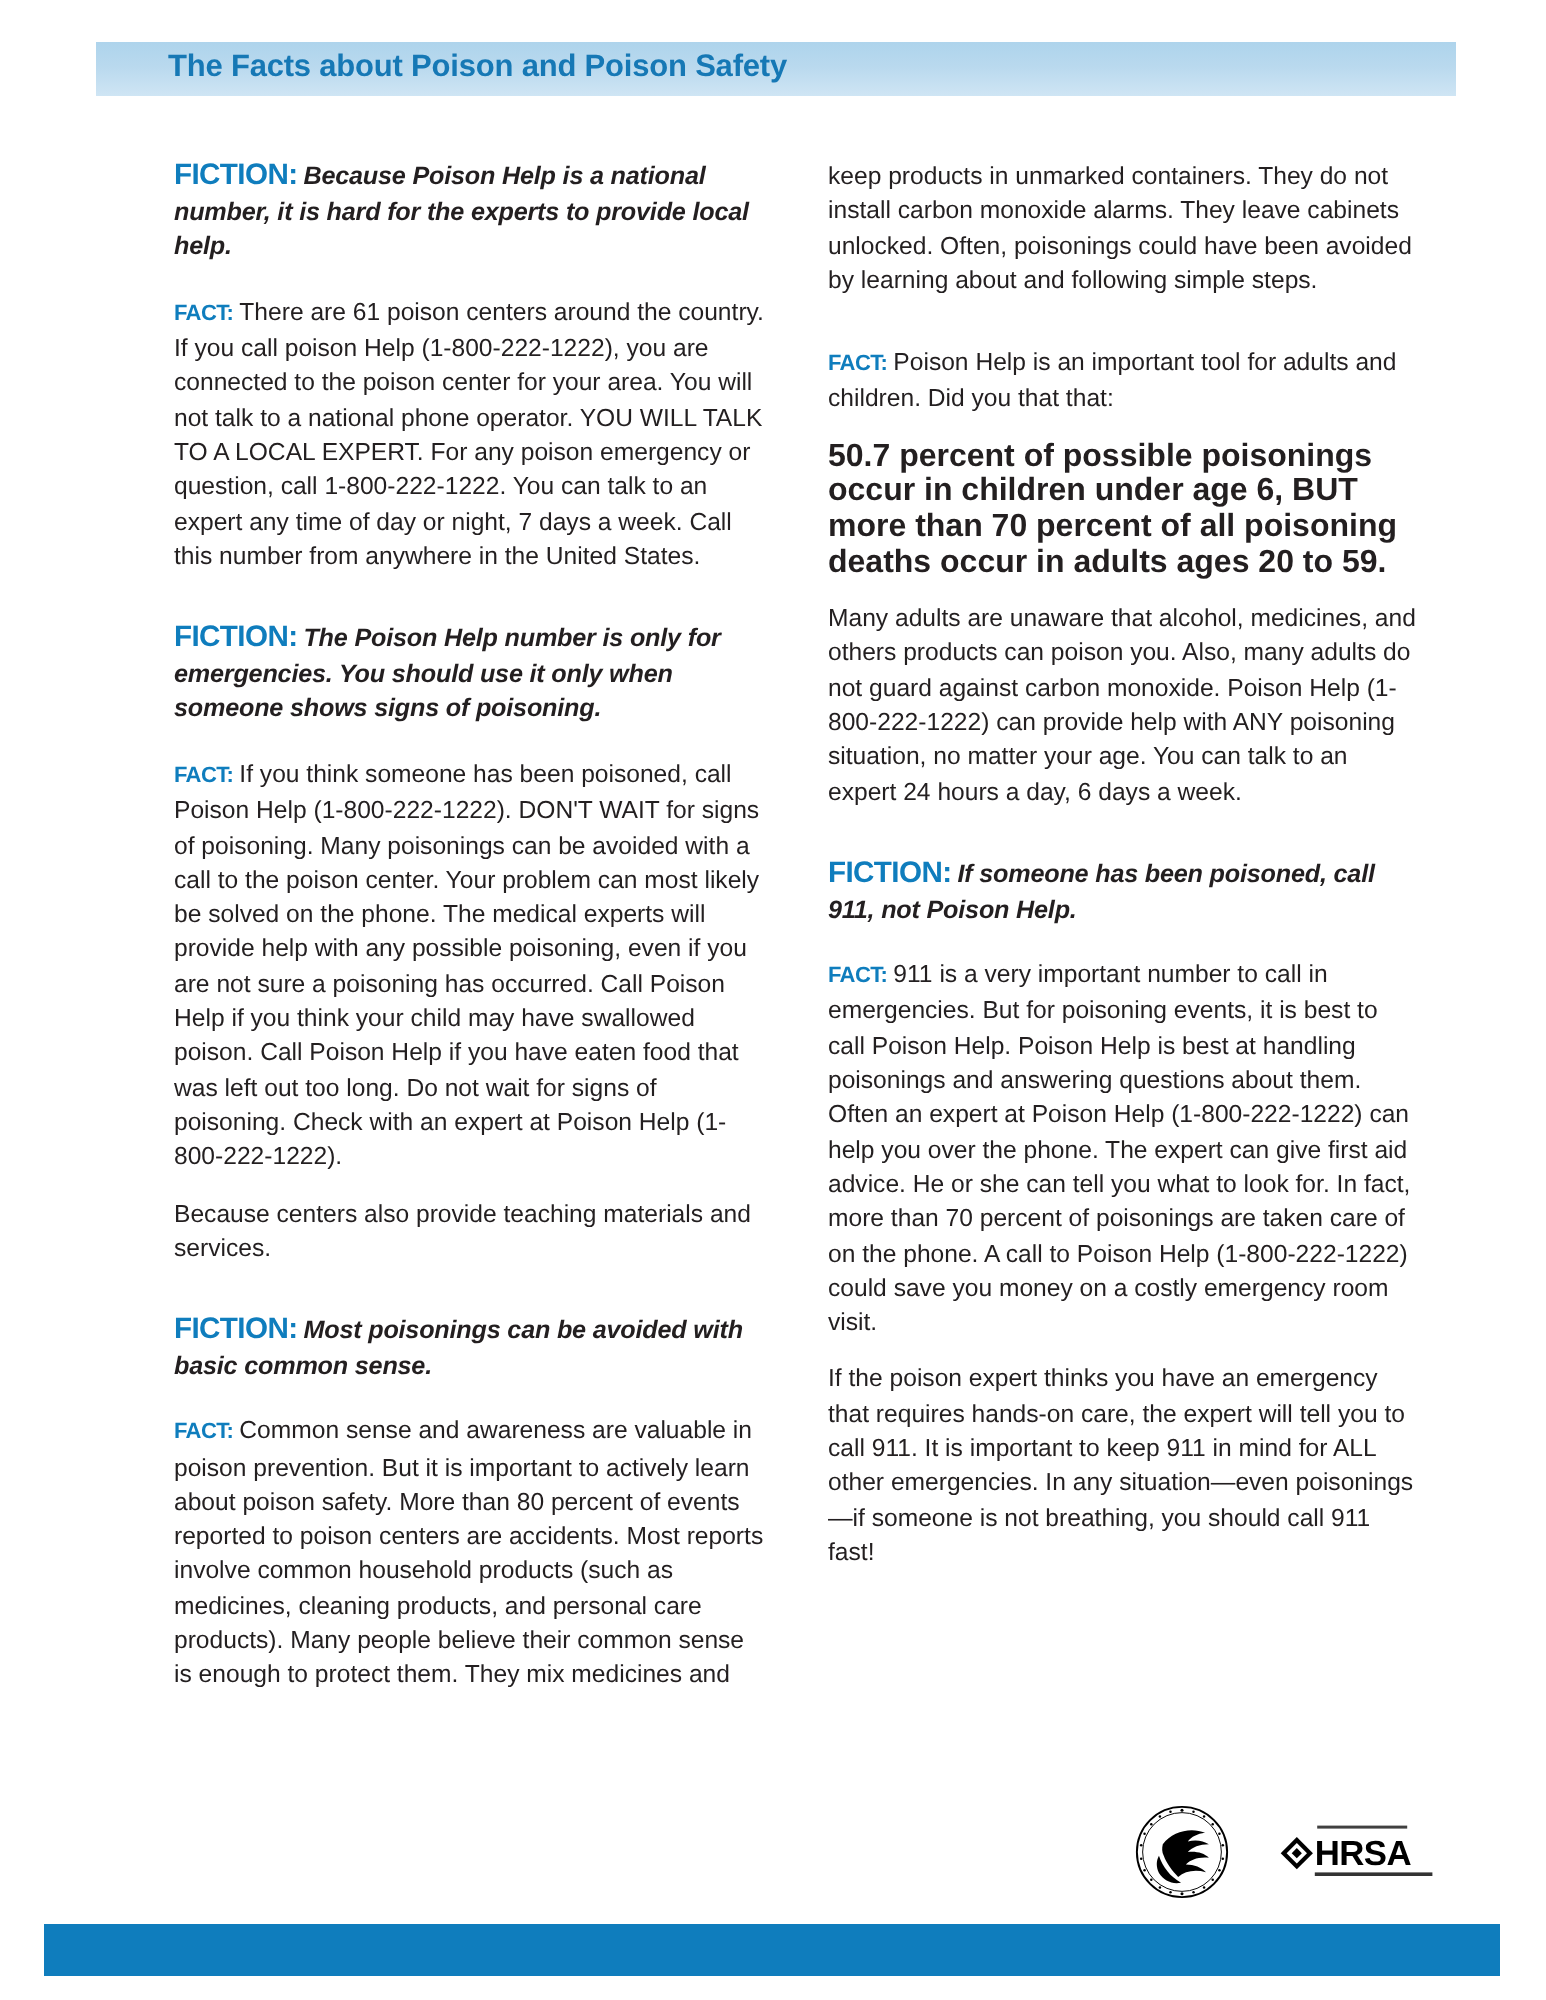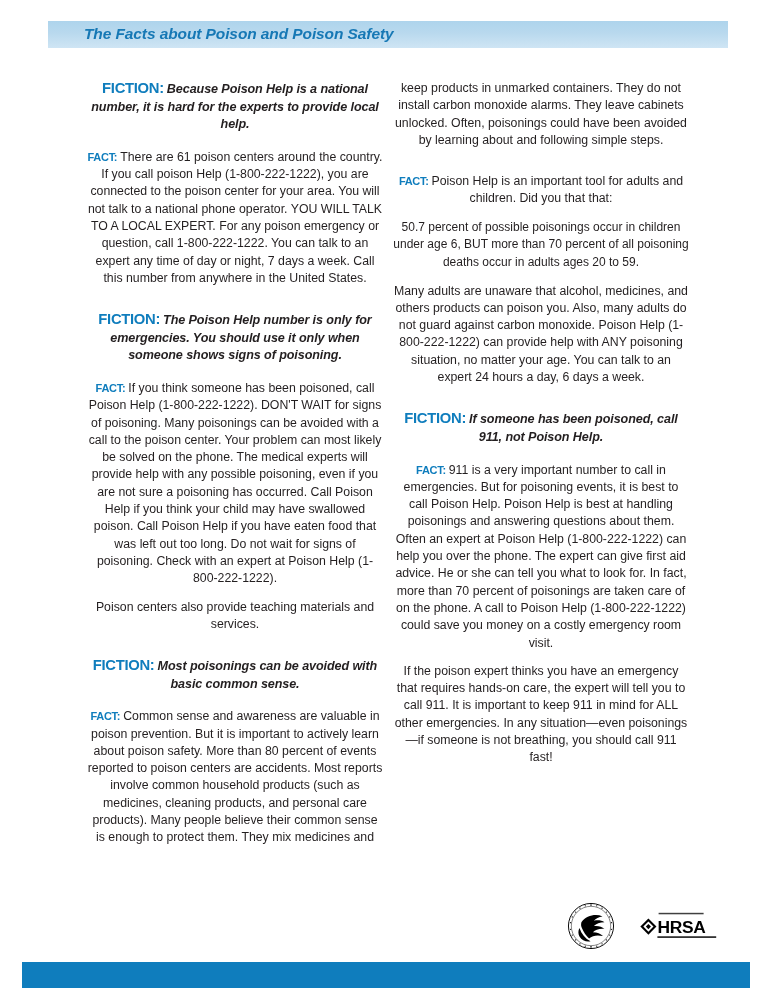--- a/index.html
+++ b/index.html
@@ -23,51 +23,50 @@
     top: 21px;
     width: 680px;
     height: 27px;
     background: linear-gradient(to bottom, #aed4ec 0%, #b9d9ee 45%, #cfe5f4 100%);
   }
   .header-title {
     position: absolute;
     left: 84px;
     top: 25px;
     font-size: 15.5px;
-    font-style: italic;
     font-weight: bold;
     color: #1678b5;
     letter-spacing: -0.1px;
     white-space: nowrap;
   }
 
   
   .columns {
     position: absolute;
     left: 0;
     top: 80px;
     width: 773px;
   }
   .col {
     position: absolute;
     top: 0;
     width: 296px;
   }
   .col-left  { left: 87px; }
-  .col-right { left: 393px; }
+  .col-right { left: 414px; }
 
   
   .qa-block { margin-bottom: 0; }
 
   p {
     margin: 0 0 11px 0;
     font-size: 12.3px;
     line-height: 17.3px;
     color: #231f20;
-    text-align: center;
+    text-align: left;
   }
 
   p.fiction {
     font-size: 12.6px;
     line-height: 17.6px;
     font-style: italic;
     font-weight: bold;
     color: #231f20;
     margin-top: 0;
     margin-bottom: 15px;
@@ -84,22 +83,22 @@
     margin-right: 3px;
   }
   p.fiction .lbl { font-size: 14.8px; }
 
   p.fact {
     margin-top: 0;
     margin-bottom: 11px;
   }
 
   p.boldstat {
-    font-weight: normal;
-    font-size: 12px;
+    font-weight: bold;
+    font-size: 16px;
     line-height: 17.6px;
     margin-bottom: 11px;
   }
   .gap-md { height: 13px; }
 
   
   .logos {
     position: absolute;
     left: 566px;
     top: 902px;
@@ -152,21 +151,21 @@
     <div class="qa-block">
       <p class="fiction"><span class="lbl">FICTION:</span><span>Because Poison Help is a national number, it is hard for the experts to provide local help.</span></p>
       <p class="fact"><span class="lbl">FACT:</span><span>There are 61 poison centers around the country. If you call poison Help (1-800-222-1222), you are connected to the poison center for your area. You will not talk to a national phone operator. YOU WILL TALK TO A LOCAL EXPERT. For any poison emergency or question, call 1-800-222-1222. You can talk to an expert any time of day or night, 7 days a week. Call this number from anywhere in the United States.</span></p>
     </div>
 
     <div class="gap-md"></div>
 
     <div class="qa-block">
       <p class="fiction"><span class="lbl">FICTION:</span><span>The Poison Help number is only for emergencies. You should use it only when someone shows signs of poisoning.</span></p>
       <p class="fact"><span class="lbl">FACT:</span><span>If you think someone has been poisoned, call Poison Help (1-800-222-1222). DON'T WAIT for signs of poisoning. Many poisonings can be avoided with a call to the poison center. Your problem can most likely be solved on the phone. The medical experts will provide help with any possible poisoning, even if you are not sure a poisoning has occurred. Call Poison Help if you think your child may have swallowed poison. Call Poison Help if you have eaten food that was left out too long. Do not wait for signs of poisoning. Check with an expert at Poison Help (1-800-222-1222).</span></p>
-      <p>Poison centers also provide teaching materials and services.</p>
+      <p>Because centers also provide teaching materials and services.</p>
     </div>
 
     <div class="gap-md"></div>
 
     <div class="qa-block">
       <p class="fiction"><span class="lbl">FICTION:</span><span>Most poisonings can be avoided with basic common sense.</span></p>
       <p class="fact"><span class="lbl">FACT:</span><span>Common sense and awareness are valuable in poison prevention. But it is important to actively learn about poison safety. More than 80 percent of events reported to poison centers are accidents. Most reports involve common household products (such as medicines, cleaning products, and personal care products). Many people believe their common sense is enough to protect them. They mix medicines and</span></p>
     </div>
 
   </div>

